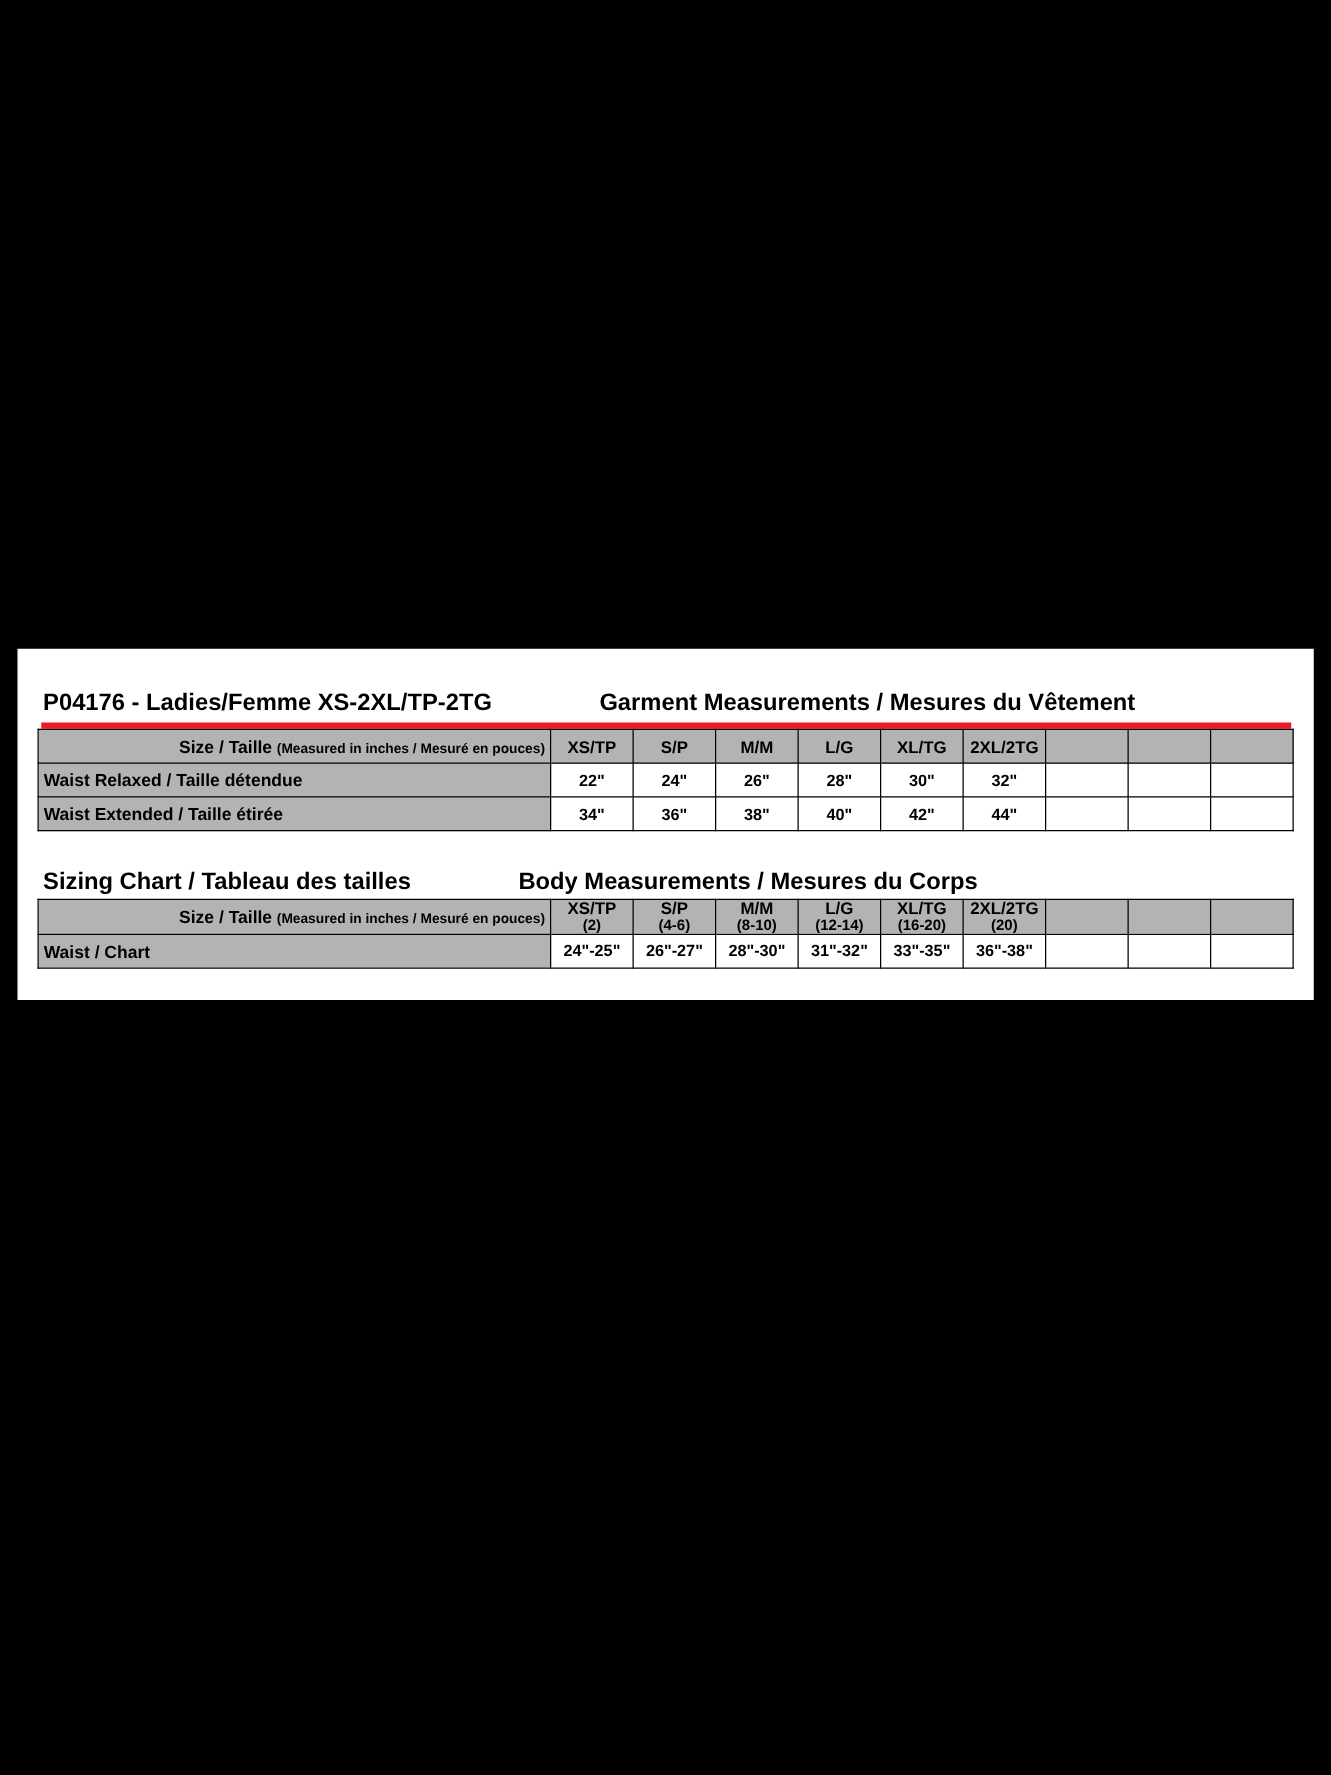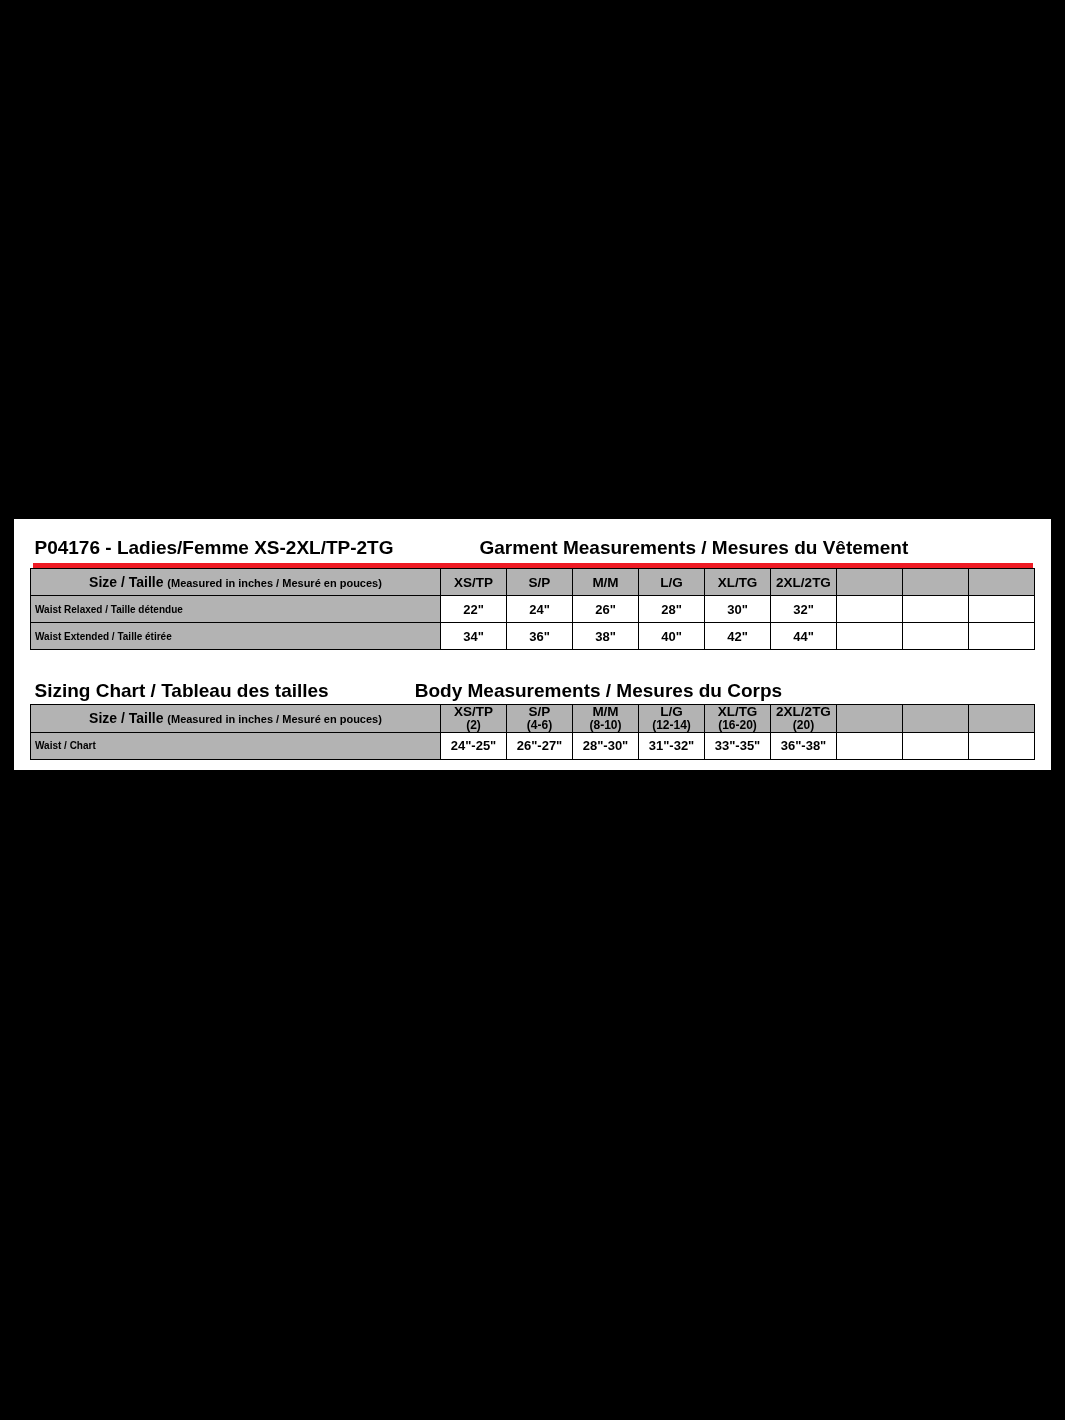--- a/index.html
+++ b/index.html
@@ -14,21 +14,21 @@
     font-family: "Liberation Sans", sans-serif;
     overflow: hidden;
   }
 
   .sheet {
     position: absolute;
     left: 14px;
     top: 519px;
     width: 1037px;
     background: #ffffff;
-    padding: 0;
+    padding: 15px;
     box-sizing: border-box;
   }
 
   
   table.chart {
     border-collapse: collapse;
     table-layout: fixed;
     width: 1000px;
     margin: 0 auto;
   }
@@ -84,30 +84,30 @@
     margin: 2px auto 0 auto;
   }
 
   
   .hdr td {
     background: #b3b3b3;
     height: 36px;
     text-align: center;
   }
   .hdr td.lbl {
-    text-align: center;
+    text-align: right;
   }
   .hdr td.blank { background: #b3b3b3; }
 
   .lblmain { font-size: 14px; font-weight: bold; }
   .lblsub  { font-size: 11px; font-weight: bold; }
 
   
   .row td { background: #b3b3b3; }
-  .row td.lbl { text-align: left; font-size: 10px; }
+  .row td.lbl { text-align: left; font-size: 14px; }
   .row td.val { text-align: center; background: #ffffff; font-size: 13px; }
   .row td.blank { background: #ffffff; }
 
   .two-line { line-height: 1.05; }
   .two-line .l2 { font-size: 12px; }
 
   .block1 { padding-top: 8px; padding-bottom: 4px; }
   .block2 { padding-top: 6px; padding-bottom: 10px; }
 
   .gap { height: 10px; }

